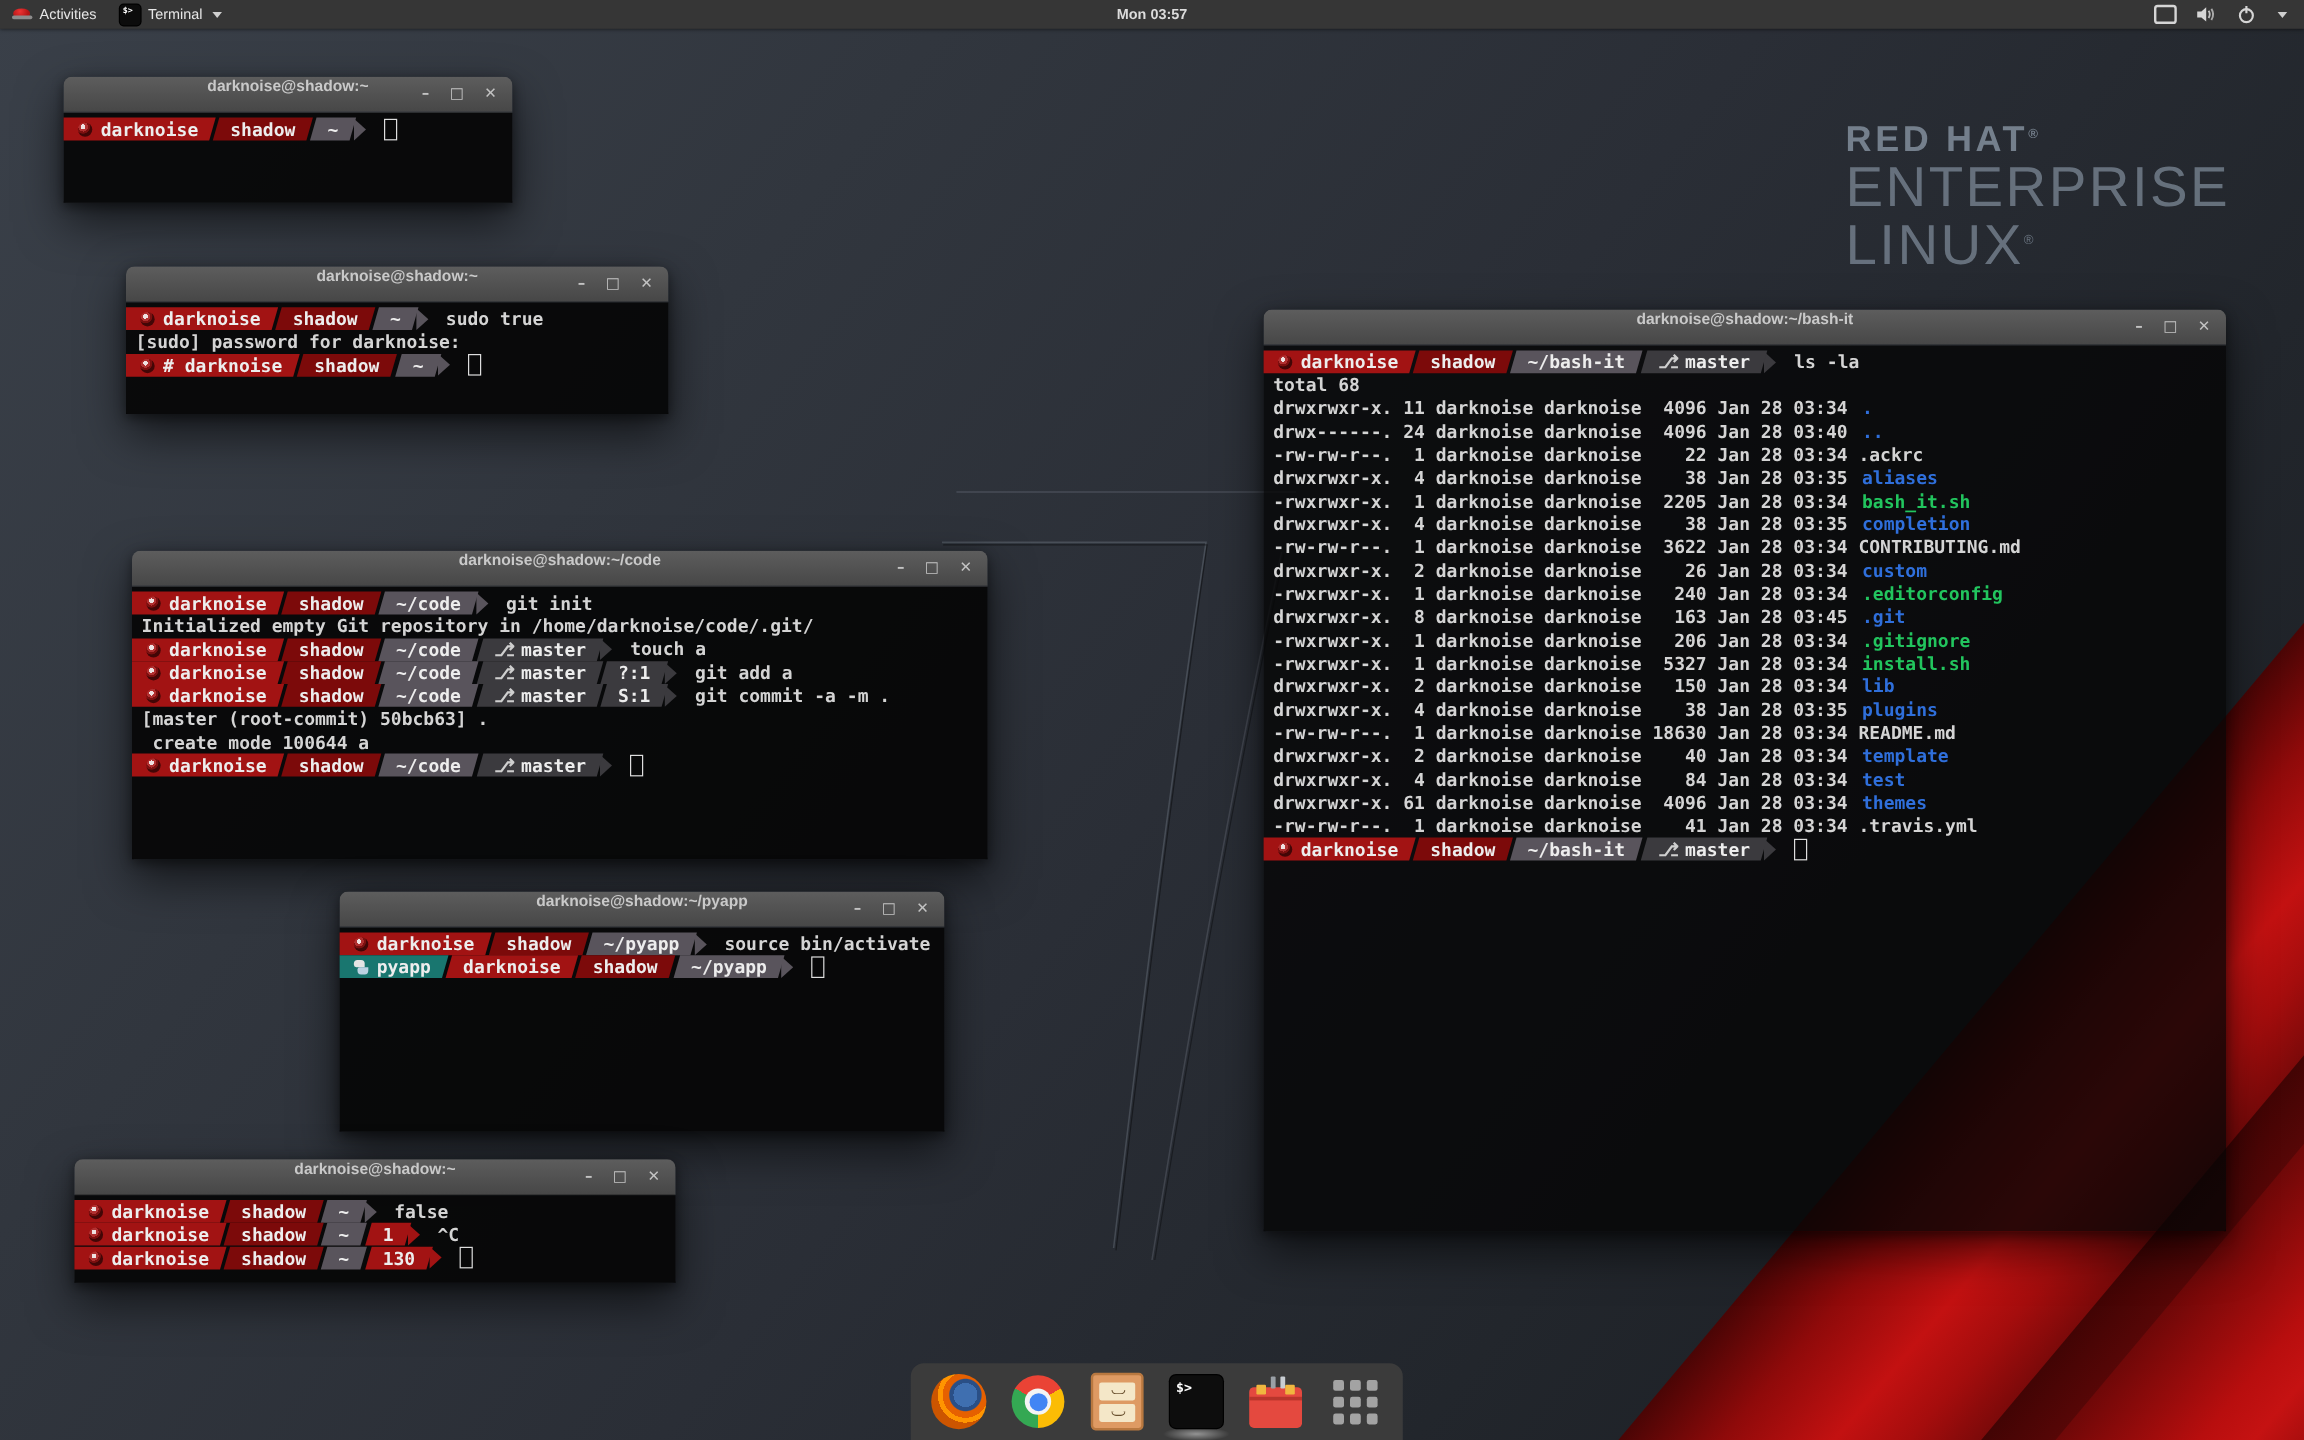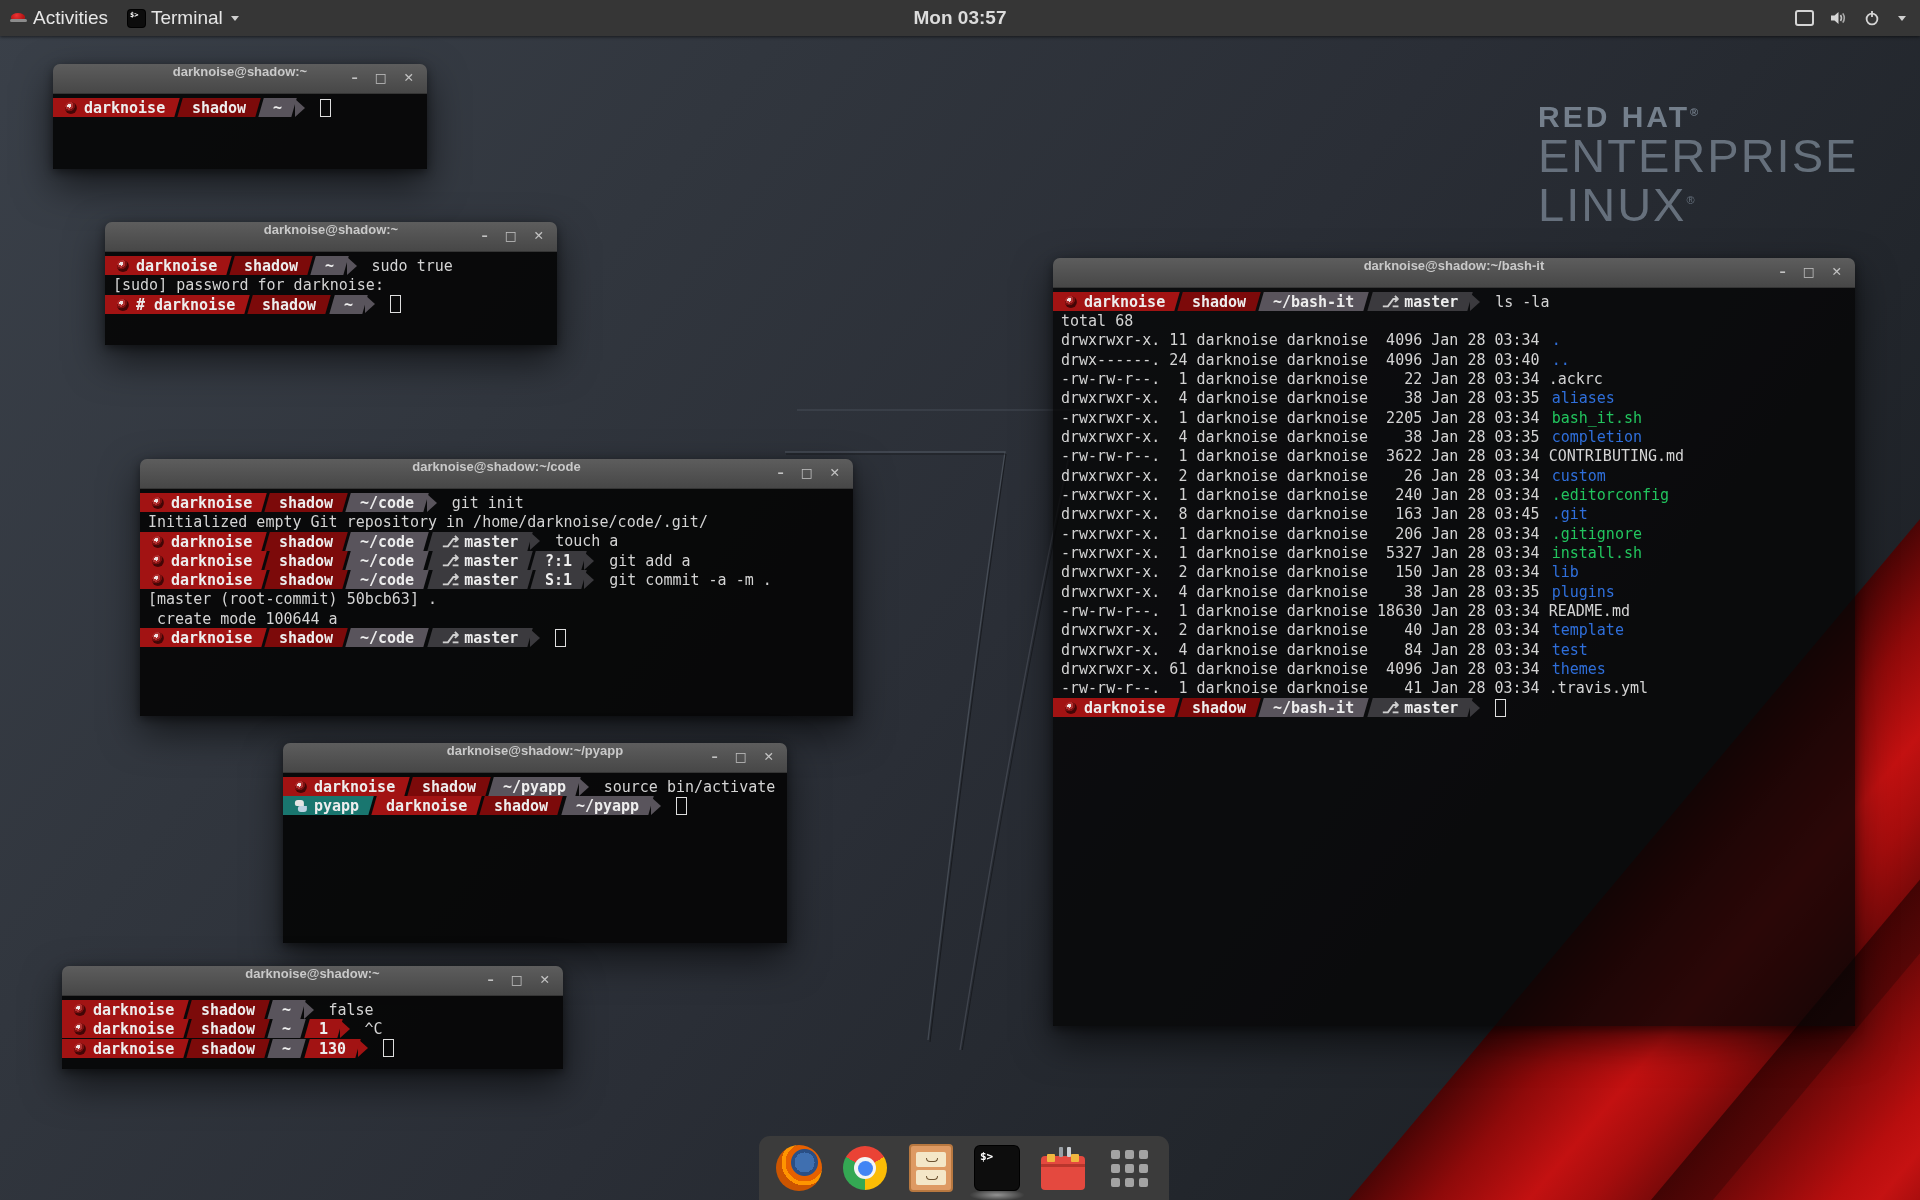--- a/index.html
+++ b/index.html
@@ -15,22 +15,22 @@
   #stripeB{left:1455px;top:1035px;width:900px;height:230px;transform:rotate(-50deg);
     background:linear-gradient(to bottom,#6f0808 0%,#b80e0e 40%,#c51212 55%,#8a0909 85%,#550505 100%);}
   #arcs{position:absolute;left:780px;top:400px;z-index:1;}
   
   #brand{position:absolute;left:1538px;top:100px;z-index:1;color:rgba(138,151,165,.78);user-select:none;}
   #brand .b1{font-size:30px;font-weight:bold;letter-spacing:3px;}
   #brand .b2,#brand .b3{font-size:47px;font-weight:300;letter-spacing:2px;line-height:44px;
     font-family:"Liberation Sans",sans-serif;color:rgba(130,143,157,.70);}
   #brand sup{font-size:11px;vertical-align:super;}
   
-  #topbar{position:absolute;left:0;top:0;width:1920px;height:36px;background:#363636;z-index:6;
-    display:flex;align-items:center;color:#e6e6e6;font-size:19px;box-shadow:0 1px 3px rgba(0,0,0,.55);}
+  #topbar{position:absolute;left:0;top:0;width:1920px;height:24px;background:#363636;z-index:6;
+    display:flex;align-items:center;color:#e6e6e6;font-size:12px;box-shadow:0 1px 3px rgba(0,0,0,.55);}
   .tb-left{display:flex;align-items:center;height:100%;}
   .tb-item{display:flex;align-items:center;gap:6px;padding:0 10px;height:100%;cursor:default;}
   .hat{width:17px;height:12px;position:relative;}
   .hat::before{content:"";position:absolute;left:1px;top:1px;width:14px;height:8px;border-radius:50% 50% 45% 45%;
     background:radial-gradient(circle at 40% 30%,#ee3333,#b31515 70%);}
   .hat::after{content:"";position:absolute;left:0;top:7px;width:17px;height:3px;border-radius:2px;background:#8c8c8c;}
   .appicon{width:17px;height:17px;background:#0c0c0c;border-radius:3px;position:relative;box-shadow:0 0 0 1px #000;}
   .appicon::before{content:"$>";position:absolute;left:2px;top:1px;font:bold 7px "DejaVu Sans Mono",monospace;color:#fff;}
   .caret{width:0;height:0;border-left:4px solid transparent;border-right:4px solid transparent;border-top:5px solid #cfcfcf;margin-left:2px;}
   #clock{position:absolute;left:0;right:0;text-align:center;font-weight:bold;color:#dcdcdc;pointer-events:none;}
@@ -57,38 +57,38 @@
   .bg-red1{background:#a21313;}
   .bg-red2{background:#7c0a0a;}
   .bg-gray{background:#59545c;}
   .bg-dark{background:#3b3a3e;}
   .bg-teal{background:#19766f;}
   .tok-arrow{width:0;height:0;border-top:9.7px solid transparent;border-bottom:9.7px solid transparent;
     border-left:10px solid #59545c;margin-left:-3px;z-index:0;align-self:center;}
   .ar-red1{border-left-color:#a21313;}
   .ar-gray{border-left-color:#59545c;}
   .ar-dark{border-left-color:#3b3a3e;}
-  .tok-txt{white-space:pre;align-self:center;}
+  .tok-txt{white-space:pre;align-self:center;font-weight:bold;}
   .tline>.tok-txt:first-child{margin-left:8px;}
   .tok-arrow+.tok-txt{margin-left:12px;}
   .fg-fg{color:#d4d4d4;}
   .fg-blue{color:#2f6fdb;}
   .fg-green{color:#22c55e;}
   .tok-cur{width:9px;height:16px;border:1.5px solid #dedede;align-self:center;margin-left:9px;}
   .tok-arrow+.tok-cur{margin-left:12px;}
   .rh-icon{width:12px;height:12px;border-radius:50%;flex:0 0 auto;
     background:radial-gradient(circle at 36% 30%,#efe2e2 0 2px,#b03030 2px 4px,#7c0f0f 4px 5.5px,#420606 6px);}
   .branch-icon{font-weight:bold;color:#cfcfcf;margin-right:-2px;}
   .py-icon{width:12px;height:12px;position:relative;flex:0 0 auto;}
   .py-icon::before{content:"";position:absolute;left:0;top:0;width:9px;height:5.5px;background:#e4e4e4;border-radius:3px 3px 0 2px;}
   .py-icon::after{content:"";position:absolute;left:3px;top:6px;width:9px;height:5.5px;background:#bcd2e2;border-radius:2px 0 3px 3px;}
   
   #w0{left:53px;top:64px;width:374px;height:105px;}
   #w1{left:105px;top:222px;width:452px;height:123px;}
-  #w2{left:110px;top:459px;width:713px;height:257px;margin-left:30px;}
+  #w2{left:110px;top:459px;width:713px;height:257px;}
   #w3{left:283px;top:743px;width:504px;height:200px;}
   #w4{left:62px;top:966px;width:501px;height:103px;}
   #w5{left:1053px;top:258px;width:802px;height:768px;z-index:3;}
   
   #dock{position:absolute;left:759px;bottom:0;width:410px;height:64px;z-index:4;
     background:rgba(60,60,60,.97);border-radius:11px 11px 0 0;display:flex;align-items:center;justify-content:center;gap:18px;}
   .dock-item{width:48px;height:48px;position:relative;display:flex;align-items:center;justify-content:center;}
   .ico-firefox{width:46px;height:46px;border-radius:50%;
     background:radial-gradient(circle at 62% 38%,#3f6fb0 0 10px,#2a4f86 10px 13px,#e66000 14px 19px,#ff9500 19px 23px,#cc5500 23px);}
   .ico-chrome{width:44px;height:44px;border-radius:50%;position:relative;

